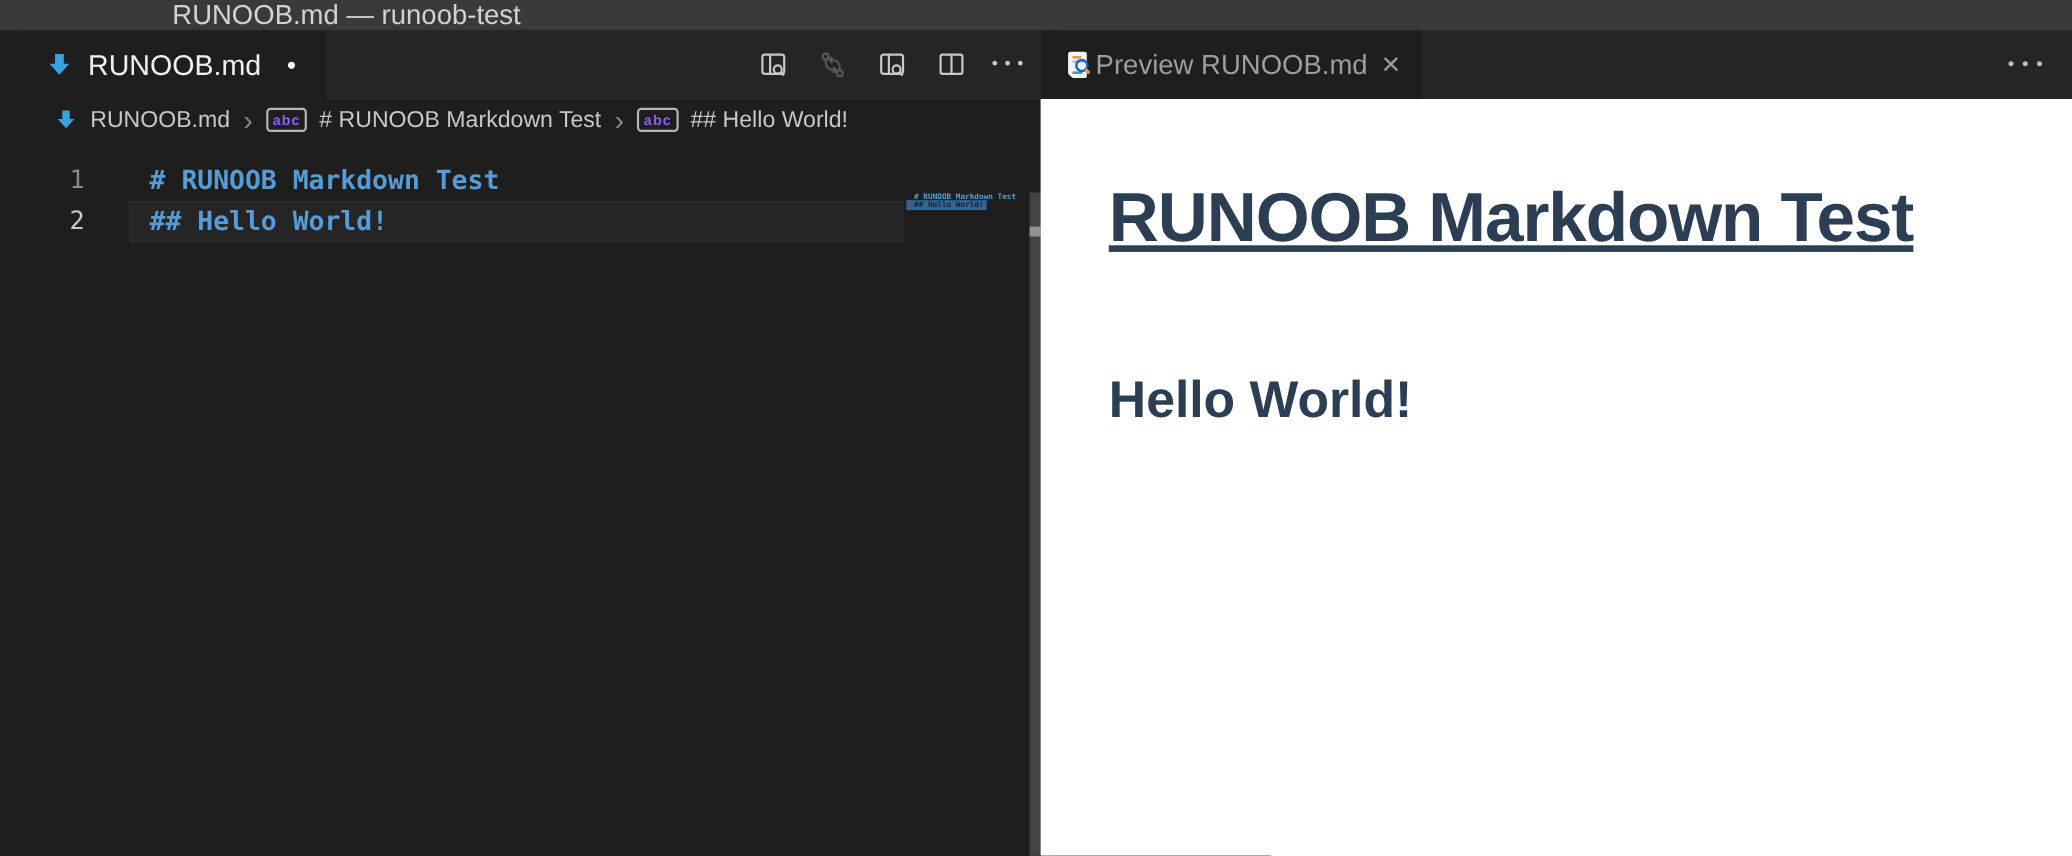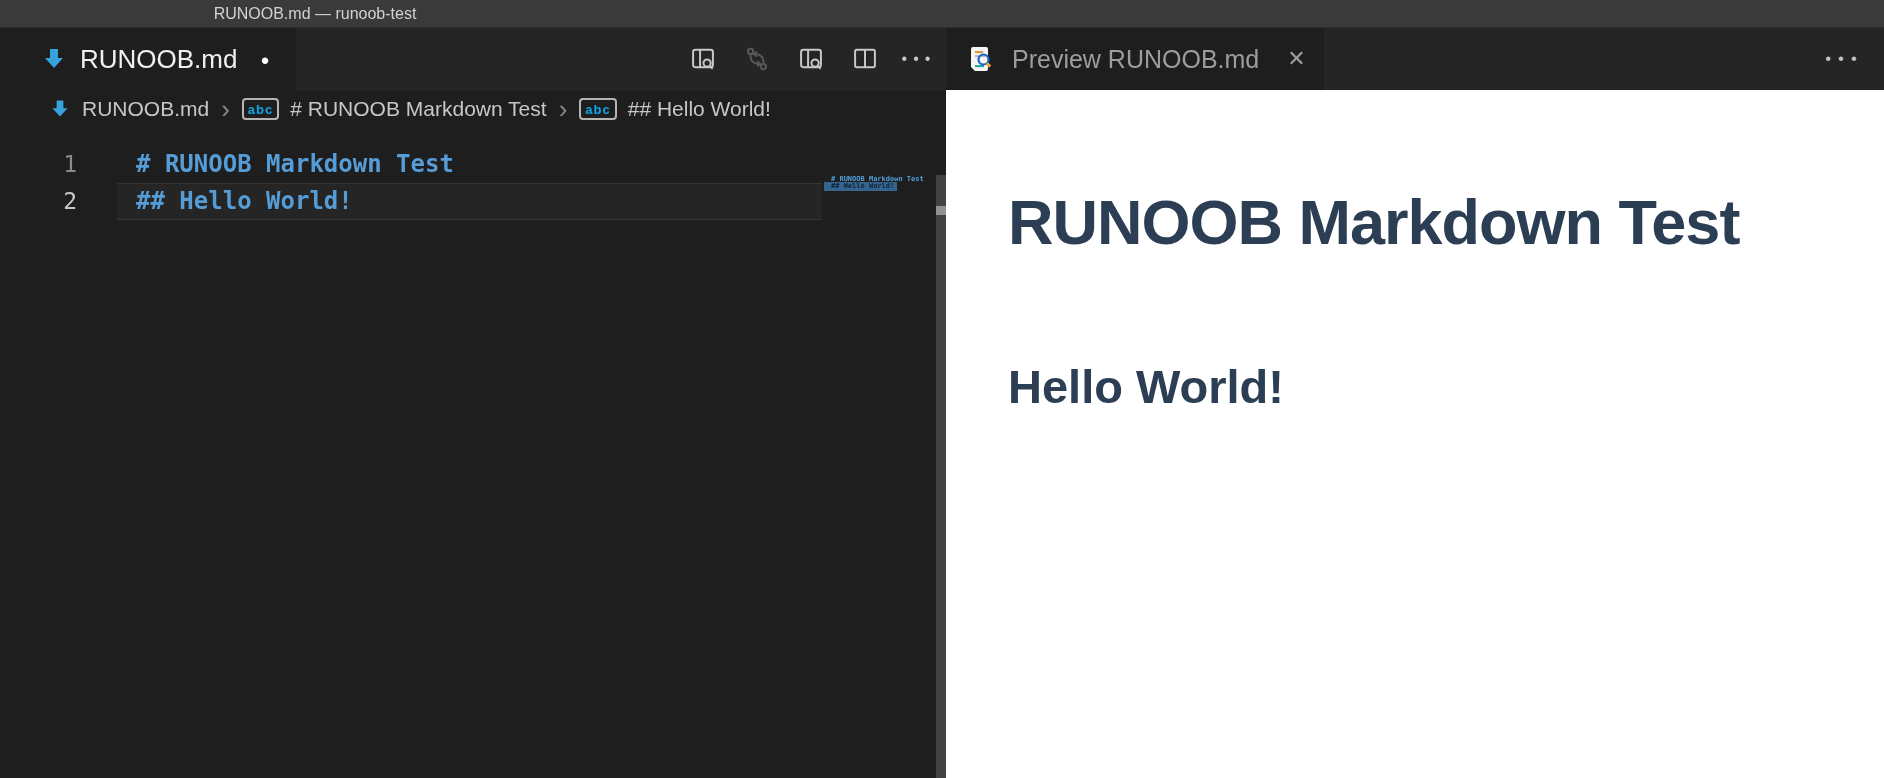--- a/index.html
+++ b/index.html
@@ -4,41 +4,41 @@
 <style>
   * { margin:0; padding:0; box-sizing:border-box; }
   html,body { width:1884px; height:778px; overflow:hidden; background:#1e1e1e;
               font-family:"Liberation Sans", sans-serif; }
   .screen { position:relative; width:1884px; height:778px; }
 
   
   .titlebar { position:absolute; left:0; top:0; width:1884px; height:28px;
               background:#3a3a3a; border-bottom:1px solid #2e2e2e; }
   .titlebar .title { position:absolute; left:0; top:0; width:630px; height:28px;
-                     line-height:28px; text-align:center; color:#d2d2d2; font-size:16px; }
+                     line-height:28px; text-align:center; color:#d2d2d2; font-size:25px; }
 
   
   .left-group { position:absolute; left:0; top:28px; width:945px; height:750px; background:#1e1e1e;margin-left:19px; }
   .tabbar { position:absolute; left:0; top:0; width:100%; height:62px; background:#252526;
             display:flex; align-items:stretch; }
   .tab { display:flex; align-items:center; gap:13px; padding:0 26px 0 22px; background:#1e1e1e; cursor:pointer; }
   .tab-label { font-size:26px; color:#f0f0f0; }
   .mod-dot { font-size:15px; color:#ffffff; margin-left:10px; }
   .editor-actions { margin-left:auto; display:flex; align-items:center; gap:24px; padding-right:30px; }
   .action { width:30px; height:30px; display:flex; align-items:center; justify-content:center; cursor:pointer; }
   .dots { color:#c9c9c9; font-size:16px; letter-spacing:6px; line-height:30px; }
   .dots.preview-dots { font-size:17px; letter-spacing:7px; color:#c0c0c0; }
 
   
   .breadcrumbs { position:absolute; left:0; top:62px; width:100%; height:38px; background:#1e1e1e;
                  display:flex; align-items:center; gap:11px; padding-left:30px;
                  font-size:21px; color:#c7c7c7; white-space:nowrap; }
   .crumb { cursor:pointer; }
   .chev { color:#8a8a8a; font-size:26px; line-height:20px; padding:0 1px; }
-  .abc-box { display:inline-block; border:2px solid #b5b5b5; border-radius:4px; color:#0ea5e9;
+  .abc-box { display:inline-block; border:2px solid #b5b5b5; border-radius:4px; color:#8b5cf6;
              font-size:13px; font-weight:bold; letter-spacing:1px; line-height:1;
              padding:3px 4px 2px 4px; }
 
   
   .code { position:absolute; left:0; top:100px; right:0; bottom:0; background:#1e1e1e; padding-top:18px; }
   .current-line { position:absolute; left:98px; width:705px; top:55px; height:37px;
                   background:rgba(255,255,255,0.035);
                   border-top:1px solid #343434; border-bottom:1px solid #343434; }
   .row { position:relative; display:flex; height:37px; line-height:37px;
          font-family:"DejaVu Sans Mono", monospace; }
@@ -53,27 +53,27 @@
   .mm-line2 { position:absolute; left:0; top:36px; width:73px; height:9px; background:#35648f;
               overflow:hidden; }
   .mm-line2 span { display:block; font-family:"DejaVu Sans Mono", monospace; font-size:7px;
                    font-weight:bold; color:#0e2233; white-space:nowrap; padding-left:7px; }
   .scrollstrip { position:absolute; left:917px; top:147px; width:28px; height:631px; background:#434343; }
   .scrollthumb { position:absolute; left:0; top:31px; width:28px; height:9px; background:#919191; }
 
   
   .right-group { position:absolute; left:946px; top:28px; width:938px; height:750px; background:#252526; }
   .right-group .tabbar { background:#252526; }
-  .ptab { display:flex; align-items:center; gap:16px; padding:0 18px 0 20px; background:#1e1e1e; cursor:pointer;justify-content:flex-end; }
+  .ptab { display:flex; align-items:center; gap:0; padding:0 18px 0 20px; background:#1e1e1e; cursor:pointer;justify-content:flex-end; }
   .ptab-label { font-size:25px; color:#9d9d9d; }
   .close-x { font-size:22px; color:#9d9d9d; margin-left:12px; cursor:pointer; }
   .more-right { position:absolute; right:20px; top:0; height:62px; display:flex; align-items:center; cursor:pointer; }
 
   .preview-content { position:absolute; left:0; top:62px; right:0; bottom:0; background:#ffffff; overflow:hidden; }
-  .pv-h1 { margin:96px 0 0 62px; font-size:63px; font-weight:bold; color:#2b3e53; letter-spacing:-1px; }
+  .pv-h1 { margin:72px 0 0 62px; font-size:63px; font-weight:bold; color:#2b3e53; letter-spacing:-1px;text-decoration:underline; }
   .pv-h2 { margin:101px 0 16px 62px; font-size:47px; font-weight:bold; color:#2b3e53; }
 
   svg { display:block; }
 </style>
 </head>
 <body>
 
 <div class="screen">
 
   <div class="titlebar">

